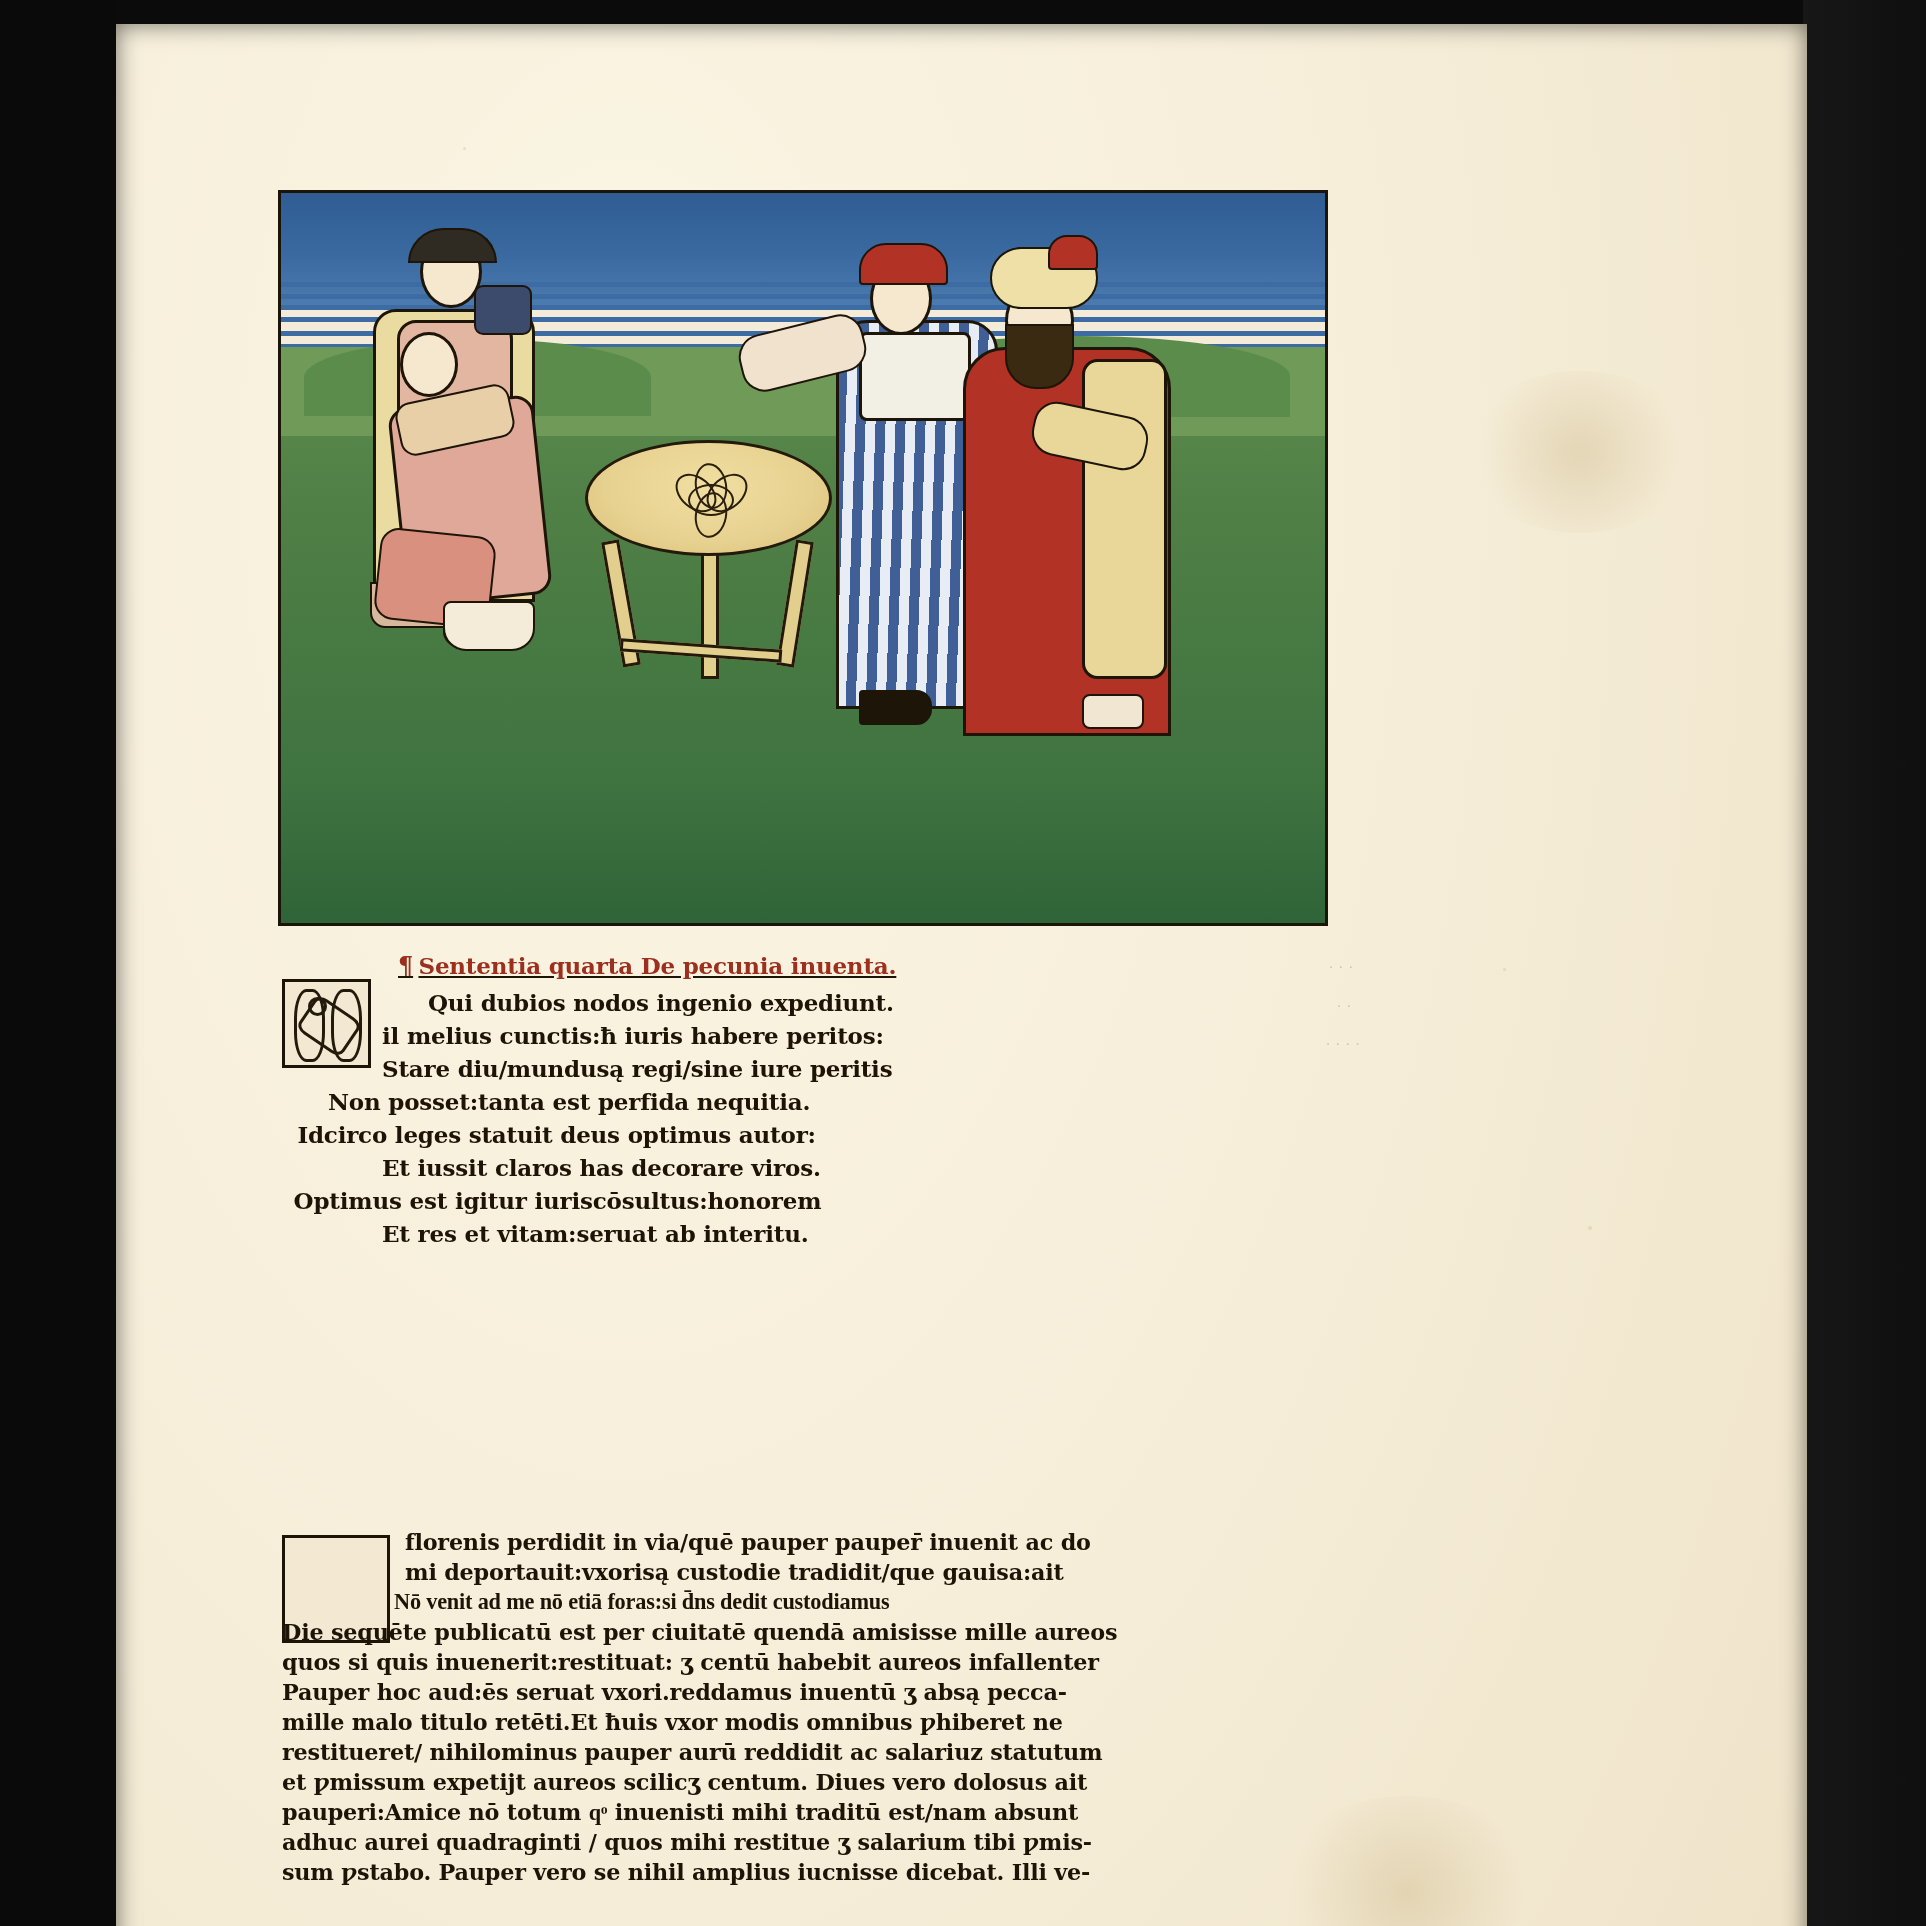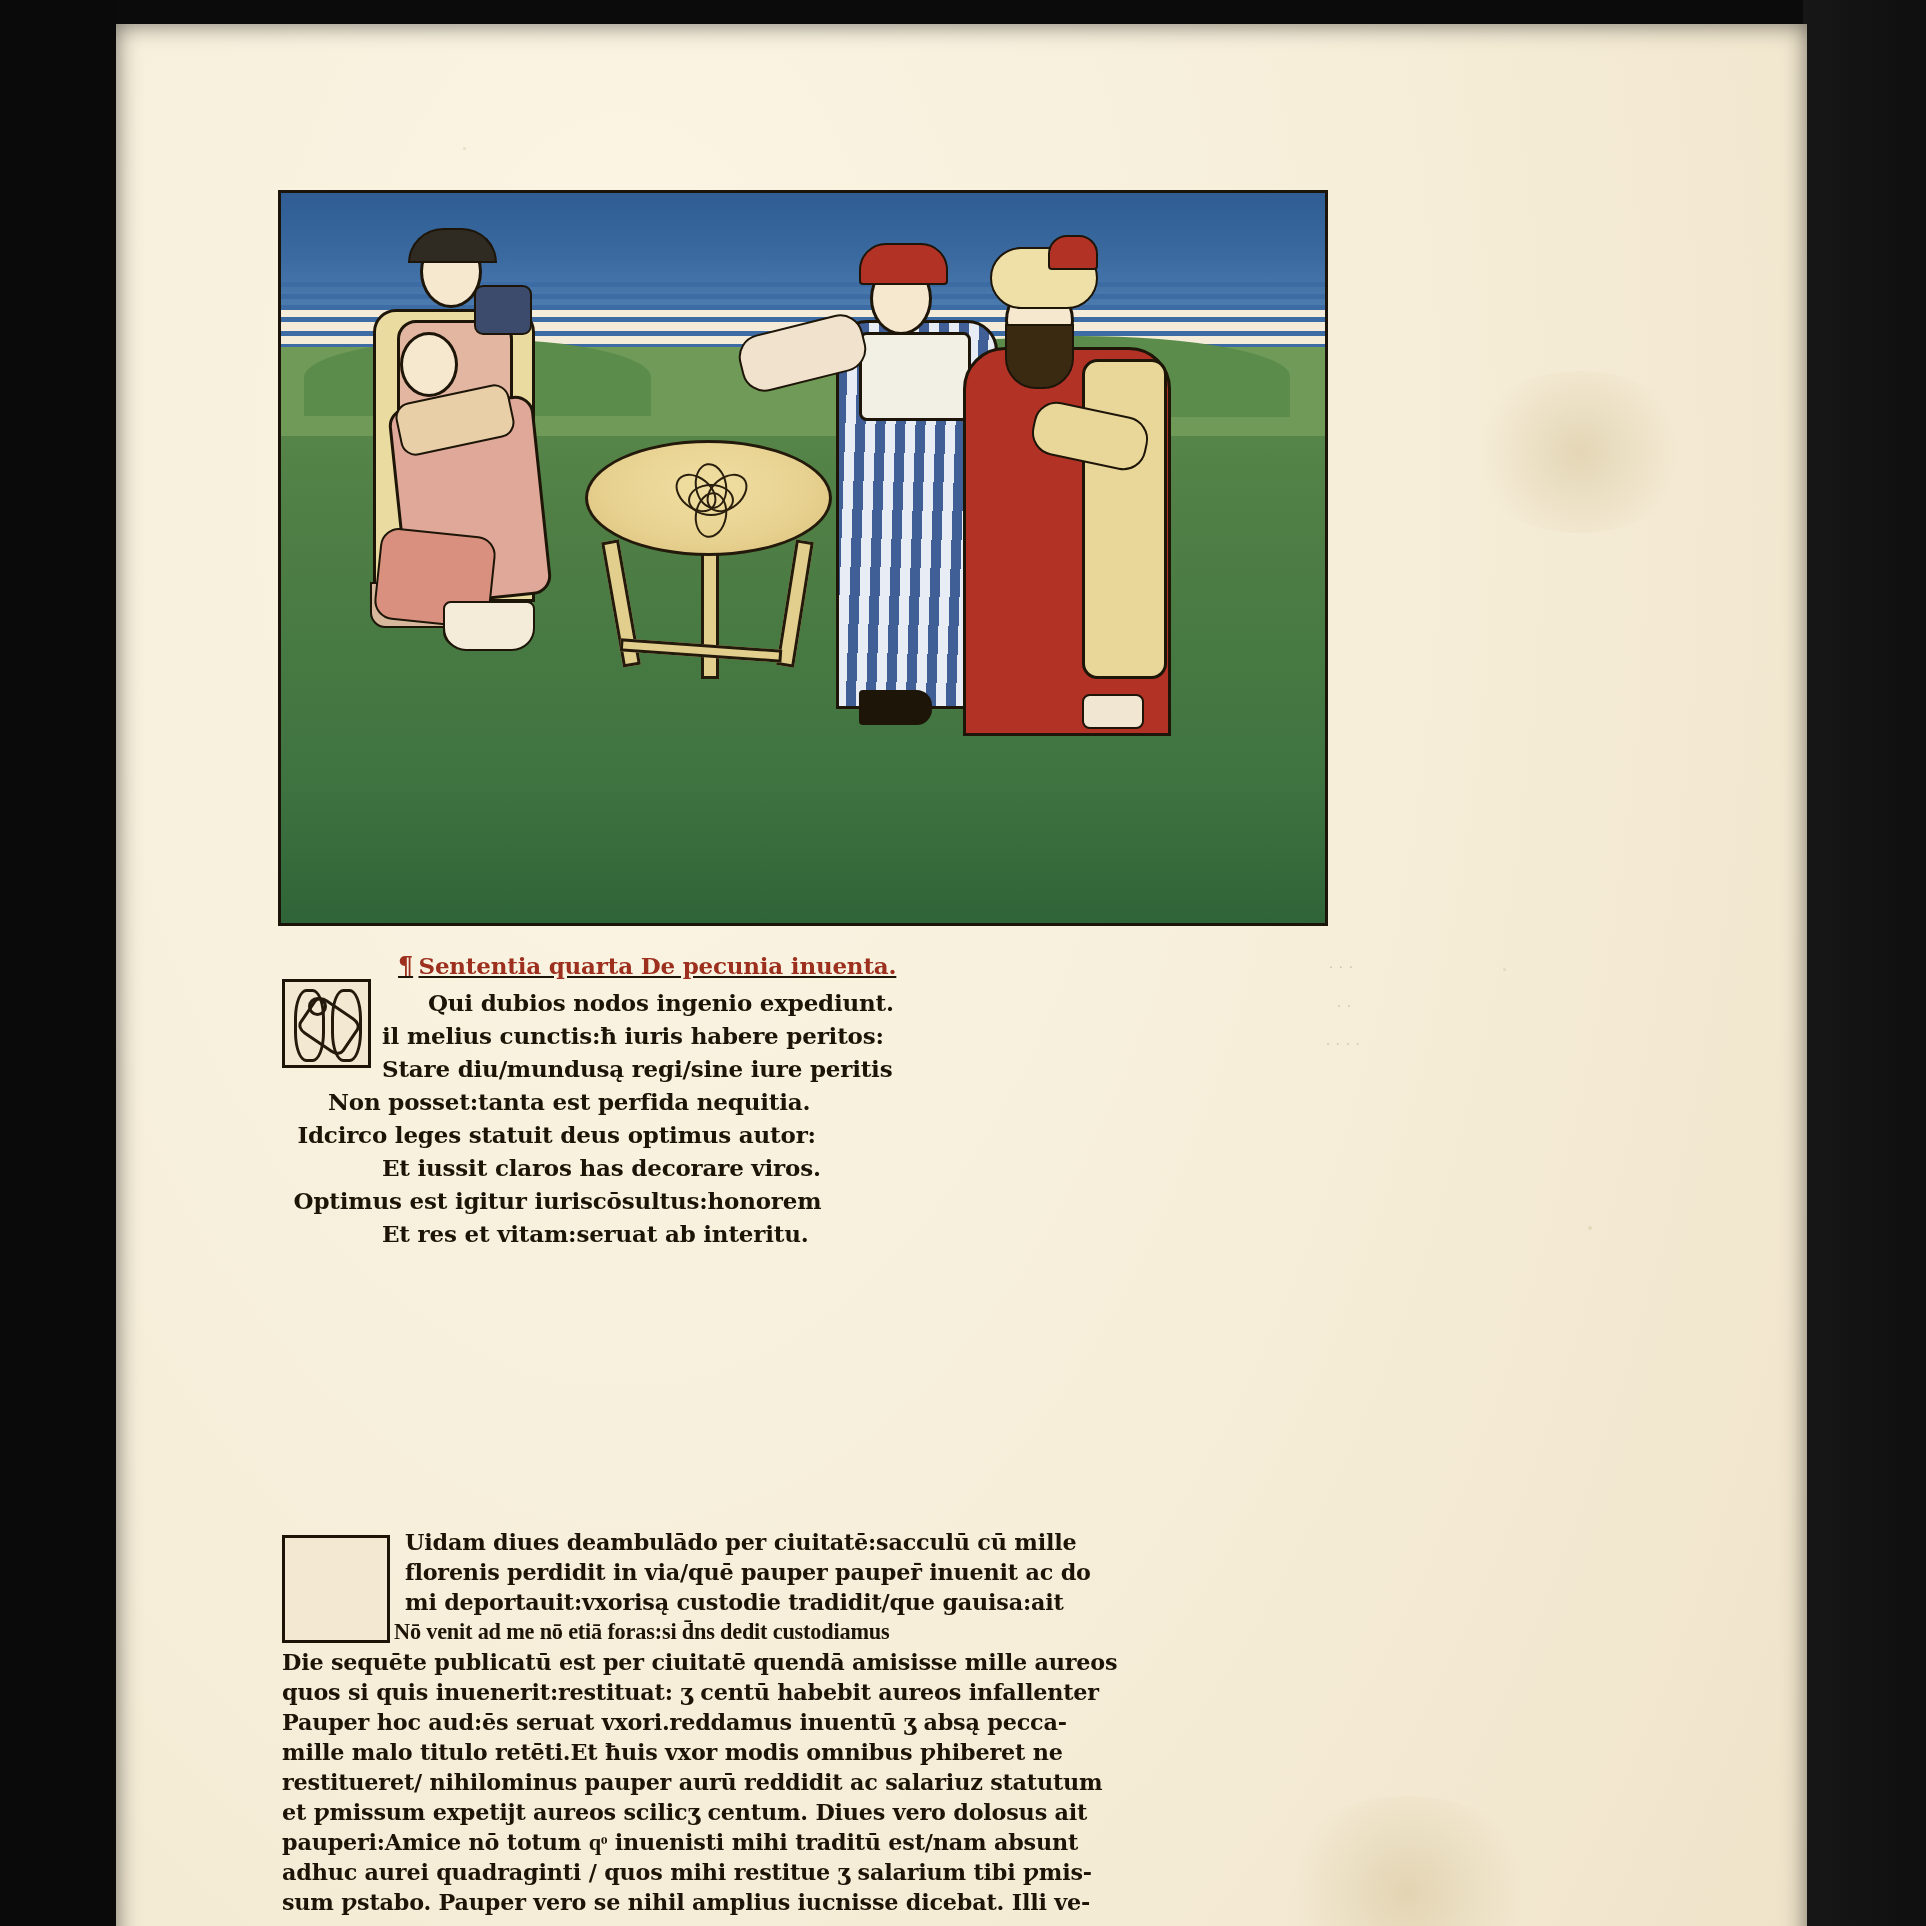--- a/index.html
+++ b/index.html
@@ -343,21 +343,20 @@
         <span class="ln indent2">Et res et vitam:seruat ab interitu.</span>
       </div>
 
       <div class="initial-q goth">
         <div class="flour" style="left:11.6px;top:11.6px;width:77px;height:77px;border-radius:50%;"></div>
         <div class="flour" style="left:31px;top:31px;width:39px;height:39px;border-radius:50%;"></div>
 
       </div>
 
       <div class="prose goth">
-        <span class="ln pad3">Uidam diues deambulādo per ciuitatē:sacculū cū mille</span>
         <span class="ln pad3">florenis perdidit in via/quē pauper pauper̄ inuenit ac do</span>
         <span class="ln pad3">mi deportauit:vxorisą custodie tradidit/que gauisa:ait</span>
         <span class="ln pad4">Nō venit ad me nō etiā foras:si d̄ns dedit custodiamus</span>
         <span class="ln">Die sequēte publicatū est per ciuitatē quendā amisisse mille aureos</span>
         <span class="ln">quos si quis inuenerit:restituat: ʒ centū habebit aureos infallenter</span>
         <span class="ln">Pauper hoc aud:ēs seruat vxori.reddamus inuentū ʒ absą pecca-</span>
         <span class="ln">mille malo titulo retēti.Et ħuis vxor modis omnibus ƿhiberet ne</span>
         <span class="ln">restitueret/ nihilominus pauper aurū reddidit ac salariuz statutum</span>
         <span class="ln">et ƿmissum expetijt aureos scilicʒ centum. Diues vero dolosus ait</span>
         <span class="ln">pauperi:Amice nō totum qͦ inuenisti mihi traditū est/nam absunt</span>

